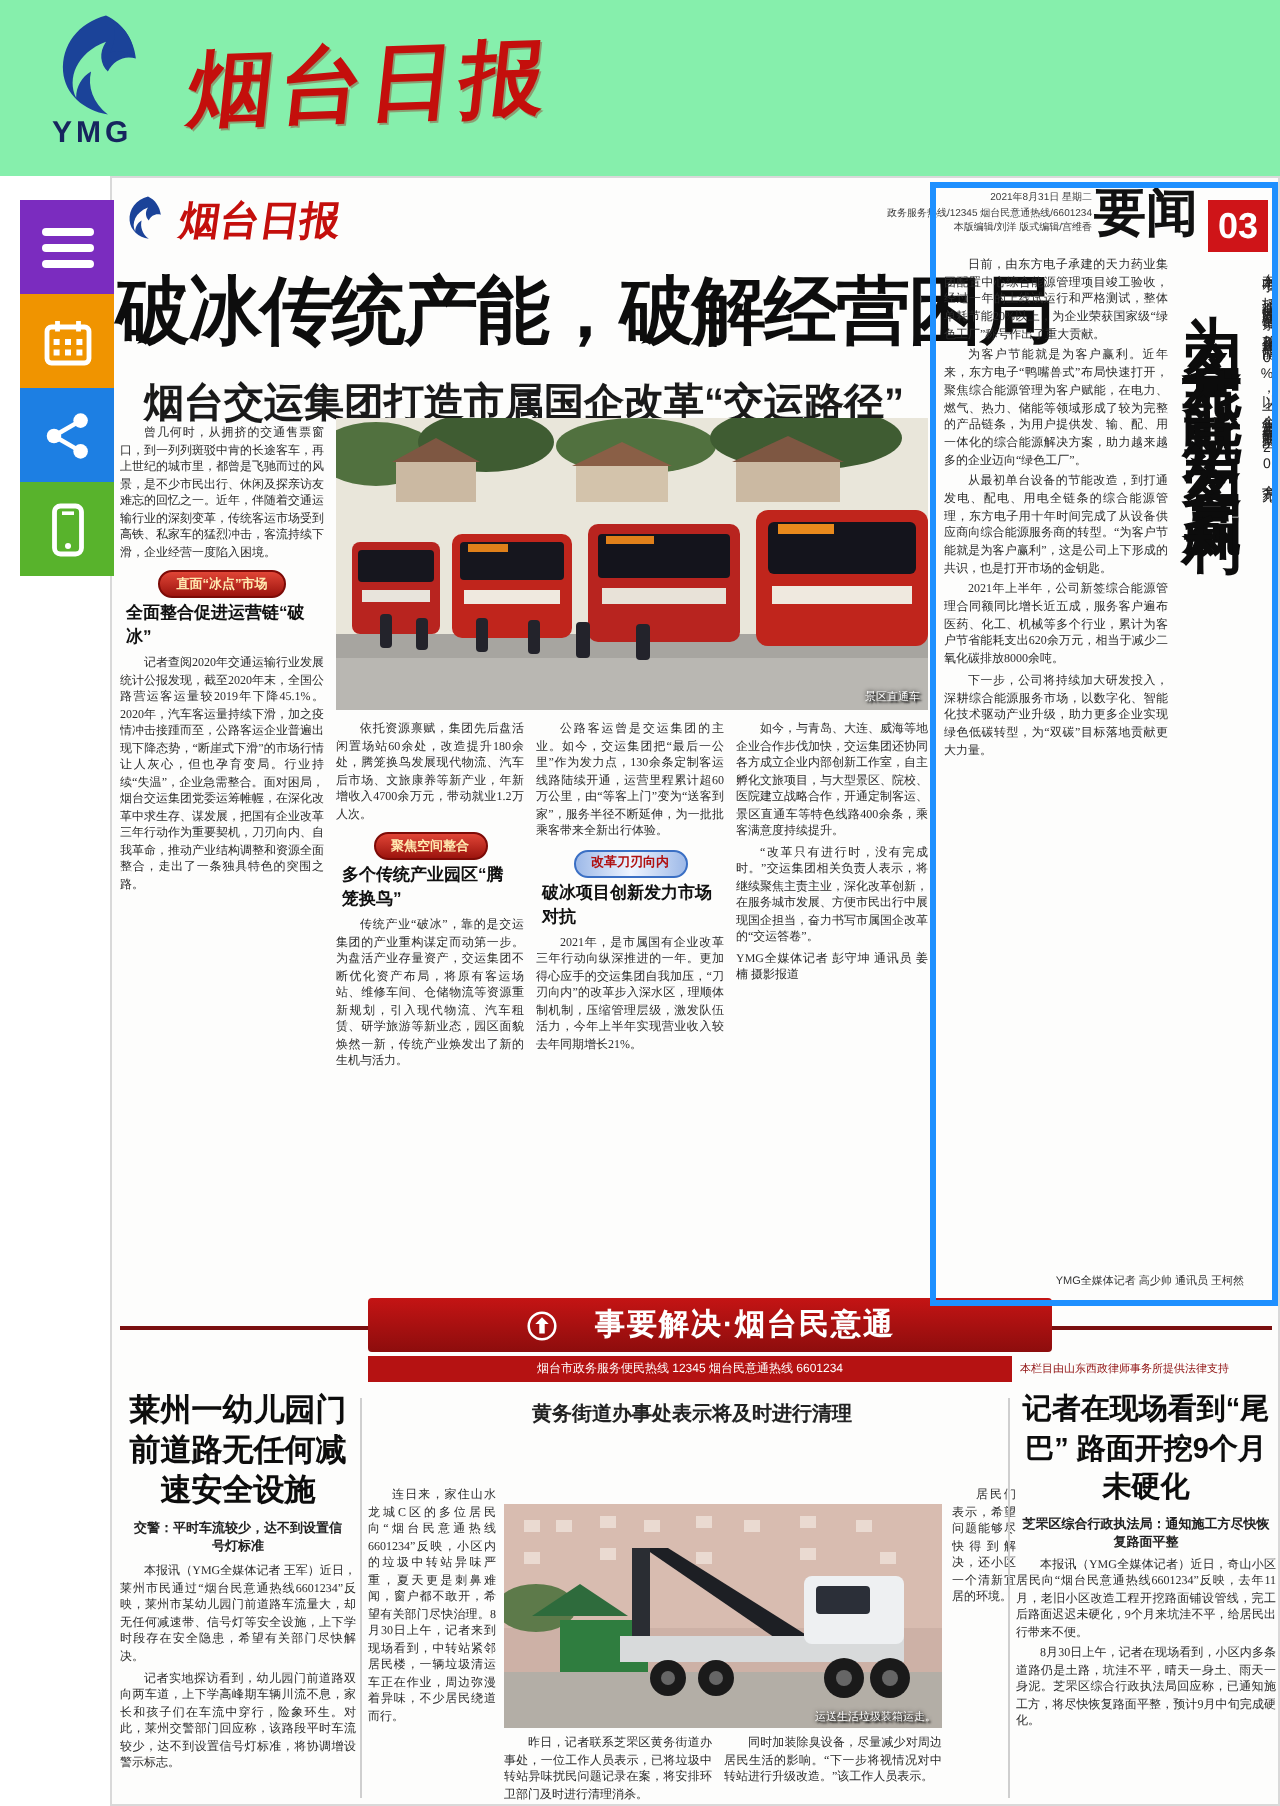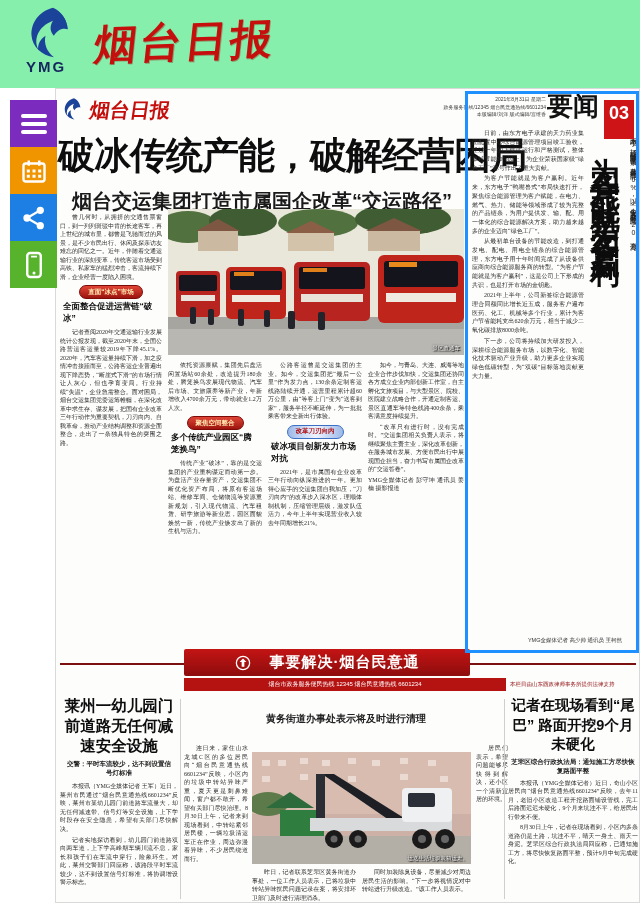--- a/index.html
+++ b/index.html
@@ -26,21 +26,21 @@
   #sb-phone{ top:241px; background:#58b32c; }
   .hamburger span { display:block; width:26px; height:4px; background:#fff; border-radius:2px; margin:4px 0; }
   
   #page { position:absolute; left:55px; top:88px; width:585px; height:815px; background:#fdfdfc; border:1px solid #d9d9d9; overflow:hidden; }
   #mini-logo { position:absolute; left:6px; top:6px; width:160px; height:30px; }
   #mini-bird { position:absolute; left:0; top:2px; width:24px; height:24px; }
   #mini-script { position:absolute; left:28px; top:2px; font-size:20px; font-weight:bold; color:#c40f0c; font-family:"Liberation Serif",serif; transform:skewX(-8deg); }
   #dateline { position:absolute; left:368px; top:7px; width:122px; text-align:right; color:#3a3a3a; z-index:6; }
   #dateline div { font-size:5px; line-height:1.5; white-space:nowrap; }
   #section-label { position:absolute; left:491px; top:0; font-size:26px; font-weight:900; color:#111; z-index:6; }
-  #page-number { position:absolute; left:548px; top:11px; width:30px; height:39px; background:#cf1418; color:#fff; font-size:18px; font-weight:bold; text-align:center; line-height:26px; z-index:6; }
+  #page-number { position:absolute; left:548px; top:11px; width:30px; height:26px; background:#cf1418; color:#fff; font-size:18px; font-weight:bold; text-align:center; line-height:26px; z-index:6; }
   
   #highlight-region { position:absolute; left:409px; top:2px; width:174px; height:562px; border:3px solid #1e90ff; z-index:10; background:transparent; }
   
   #lead-headline { position:absolute; left:2px; top:42px; width:408px; text-align:center; font-size:37px; font-weight:900; color:#0d0d0d; letter-spacing:-1px; white-space:nowrap; }
   #lead-deck { position:absolute; left:2px; top:99px; width:408px; text-align:center; font-size:20px; font-weight:bold; color:#1a1a1a; }
   #lead-photo { position:absolute; left:112px; top:120px; width:296px; height:146px; overflow:hidden; background:#e9e6da; }
   #lead-caption { position:absolute; right:4px; bottom:3px; font-size:5.5px; color:#fff; text-shadow:0 0 2px #000, 1px 1px 1px #000; }
   .ncol { position:absolute; overflow:hidden; font-family:"Liberation Serif",serif; }
   .ncol p { font-size:6px; line-height:1.42; text-align:justify; color:#2b2b2b; text-indent:2em; margin-bottom:2px; }
   #col1 { left:4px;  top:124px; width:102px; height:434px; }
@@ -56,37 +56,37 @@
   
   #feature-body { position:absolute; left:416px; top:40px; width:112px; height:506px; overflow:hidden; font-family:"Liberation Serif",serif; }
   #feature-body p { font-size:6px; line-height:1.45; text-align:justify; color:#2b2b2b; text-indent:2em; margin-bottom:2px; }
   #feature-credit { position:absolute; left:416px; top:548px; width:150px; font-size:5.5px; color:#333; text-align:right; }
   #feature-vhead { position:absolute; left:529px; top:44px; width:40px; height:512px; writing-mode:vertical-rl; text-orientation:upright;
                    font-size:30px; font-weight:900; color:#0c0c0c; letter-spacing:9px; overflow:hidden; }
   #feature-vdeck { position:absolute; left:569px; top:42px; width:13px; height:505px; writing-mode:vertical-rl; text-orientation:upright;
                    font-size:7px; color:#222; letter-spacing:1px; overflow:hidden; }
   
   #banner-line { position:absolute; left:4px; top:574px; width:576px; height:2px; background:#7a1010; }
-  #banner { position:absolute; left:128px; top:560px; width:286px; height:27px; background:linear-gradient(180deg,#c41414,#8d0d0d);
+  #banner { position:absolute; left:128px; top:560px; width:342px; height:27px; background:linear-gradient(180deg,#c41414,#8d0d0d);
             border-radius:2px; display:flex; align-items:center; justify-content:center; gap:19px; z-index:3; }
   #banner-title { color:#fff; font-size:15px; font-weight:900; letter-spacing:1px; }
   #banner-strip { position:absolute; left:128px; top:589px; width:322px; height:13px; background:#b51212; color:#fff;
                   font-size:6px; display:flex; align-items:center; justify-content:center; z-index:3; }
   #banner-note { position:absolute; left:454px; top:592px; width:128px; font-size:5.5px; color:#8e0e0e; }
   
   .bhead { font-weight:900; color:#0d0d0d; text-align:center; font-family:"Liberation Sans",sans-serif; }
   .bdeck { font-weight:bold; color:#222; text-align:center; font-family:"Liberation Sans",sans-serif; }
   #news-left { position:absolute; left:4px; top:607px; width:118px; height:206px; overflow:hidden; }
   #news-left .bhead { font-size:15.5px; line-height:1.3; }
   #news-left .bdeck { font-size:6.5px; margin:4px 4px; }
   #news-left .body, .tinybody { font-size:6px; line-height:1.42; text-align:justify; color:#2b2b2b; font-family:"Liberation Serif",serif; }
   #news-left .body p, .tinybody p { text-indent:2em; margin-bottom:2px; }
   #news-mid { position:absolute; left:128px; top:607px; width:324px; height:206px; overflow:hidden; }
   #news-mid .bhead { font-size:22px; letter-spacing:0px; }
-  #news-mid .bdeck { font-size:10px; margin-top:16px; }
+  #news-mid .bdeck { font-size:10px; margin-top:4px; }
   #mid-colL { position:absolute; left:0; top:48px; width:64px; height:158px; overflow:hidden; }
   #truck-photo { position:absolute; left:68px; top:56px; width:219px; height:112px; background:#cdb1a6; overflow:hidden; }
   #truck-caption { position:absolute; right:3px; bottom:2px; font-size:5.5px; color:#fff; text-shadow:0 0 2px #000,1px 1px 1px #000; }
   #mid-colB1 { position:absolute; left:68px; top:172px; width:104px; height:34px; overflow:hidden; }
   #mid-colB2 { position:absolute; left:178px; top:172px; width:109px; height:34px; overflow:hidden; }
   #mid-colR { position:absolute; left:292px; top:48px; width:32px; height:158px; overflow:hidden; }
   #news-right { position:absolute; left:452px; top:607px; width:130px; height:206px; overflow:hidden; }
   #news-right .bhead { font-size:14.5px; line-height:1.35; }
   #news-right .bdeck { font-size:6.5px; margin:3px 2px; }
   .vdiv { position:absolute; top:610px; width:1px; height:200px; background:#cfcfcf; }

